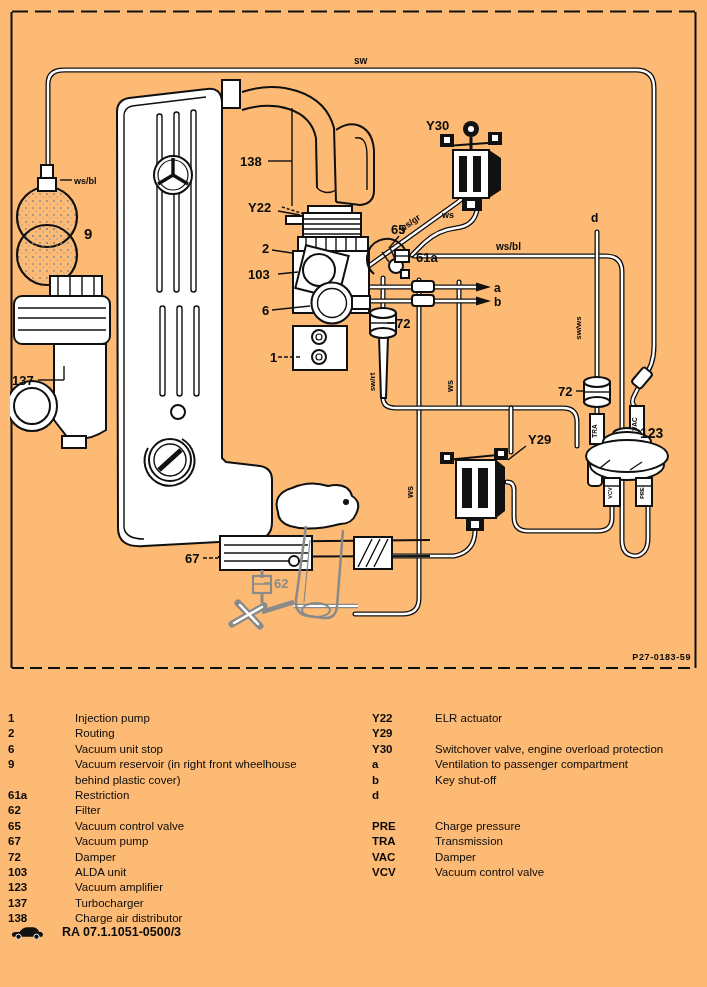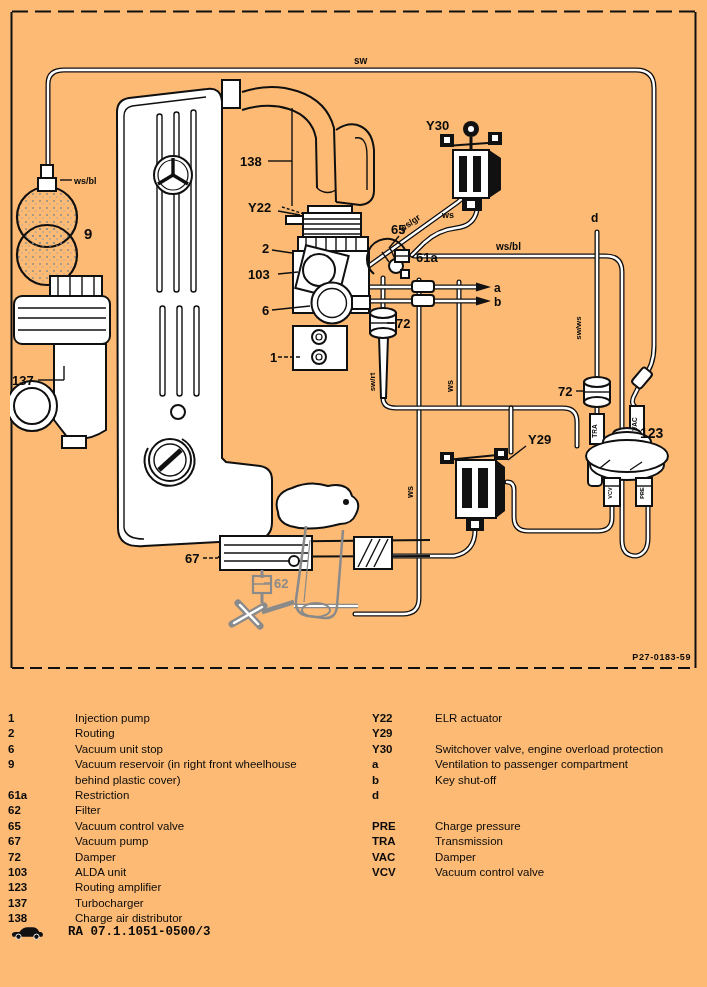--- a/index.html
+++ b/index.html
@@ -7,21 +7,21 @@
   .diagram-wrap{position:absolute;left:10px;top:10px;width:687px;height:660px;}
   .title{position:absolute;left:8px;top:682px;width:600px;font-size:14px;font-weight:bold;letter-spacing:.2px;}
   .legend-col{position:absolute;top:711px;font-size:11.5px;line-height:15.4px;}
   #legend-left{left:8px;width:345px;}
   #legend-right{left:372px;width:330px;}
   .lg-row{display:flex;min-height:15.4px;}
   .lg-code{flex:none;font-weight:bold;}
   #legend-left .lg-code{width:67px;}
   #legend-right .lg-code{width:63px;}
   .lg-desc{white-space:pre-line;}
-  .footer{position:absolute;left:10px;top:924px;display:flex;align-items:center;gap:24px;font-family:Liberation Mono, monospace;}
+  .footer{position:absolute;left:10px;top:924px;display:flex;align-items:center;gap:18px;}
   .footer-text{font-size:12.5px;font-weight:bold;}
   
   .to{fill:none;stroke:#101010;stroke-width:5;stroke-linecap:round;stroke-linejoin:round;}
   .ti{fill:none;stroke:#ffffff;stroke-width:2.4;stroke-linecap:round;stroke-linejoin:round;}
   .ln{fill:none;stroke:#101010;stroke-width:1.4;}
   .ln2{fill:none;stroke:#101010;stroke-width:2;}
   .sh{fill:#ffffff;stroke:#101010;stroke-width:2;}
   .shb{fill:#111111;stroke:none;}
   .gy{stroke:#8a8a8a;fill:none;}
   .lb{font-family:"Liberation Sans",sans-serif;font-weight:bold;fill:#0a0a0a;}
@@ -437,21 +437,21 @@
       <div class="lg-row">
         <span class="lg-code">72</span>
         <span class="lg-desc">Damper</span>
       </div>
       <div class="lg-row">
         <span class="lg-code">103</span>
         <span class="lg-desc">ALDA unit</span>
       </div>
       <div class="lg-row">
         <span class="lg-code">123</span>
-        <span class="lg-desc">Routing amplifier</span>
+        <span class="lg-desc">Vacuum amplifier</span>
       </div>
       <div class="lg-row">
         <span class="lg-code">137</span>
         <span class="lg-desc">Turbocharger</span>
       </div>
       <div class="lg-row">
         <span class="lg-code">138</span>
         <span class="lg-desc">Charge air distributor</span>
       </div>
     </div>

